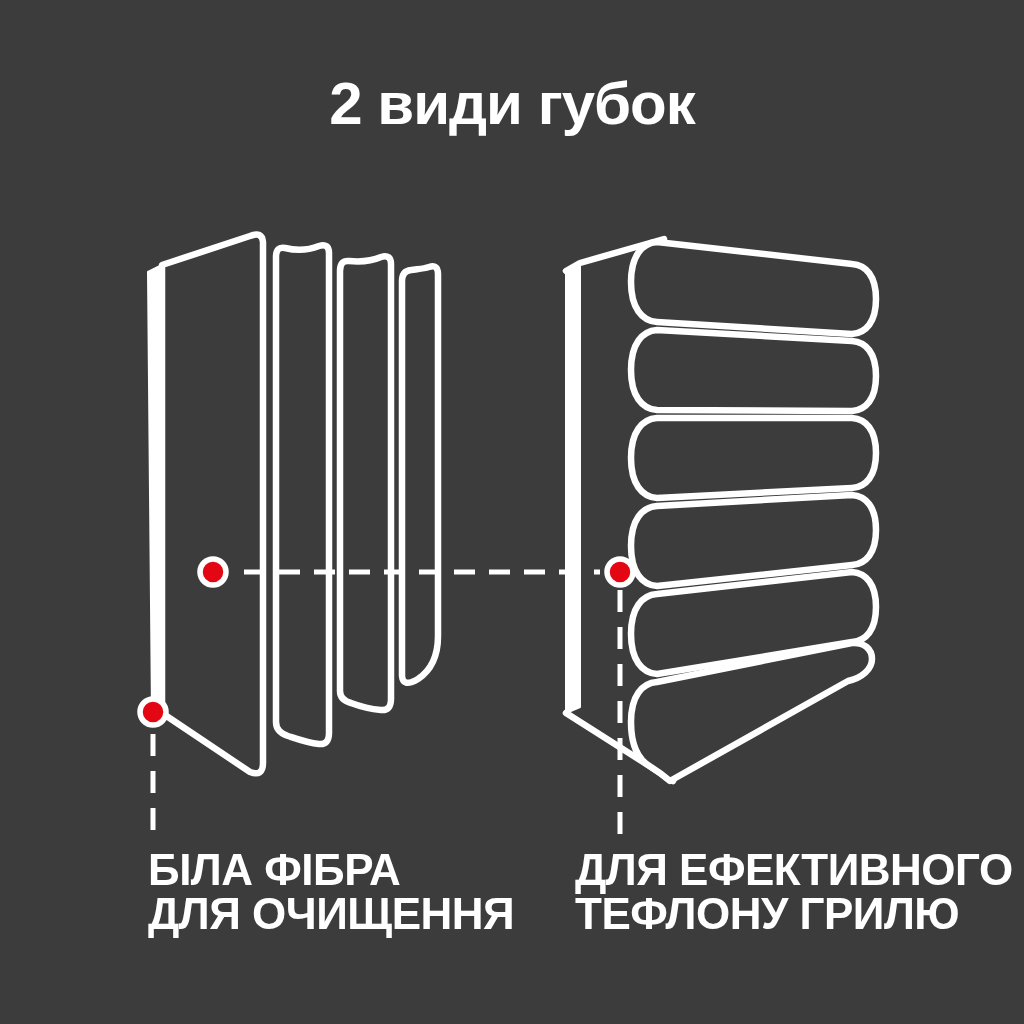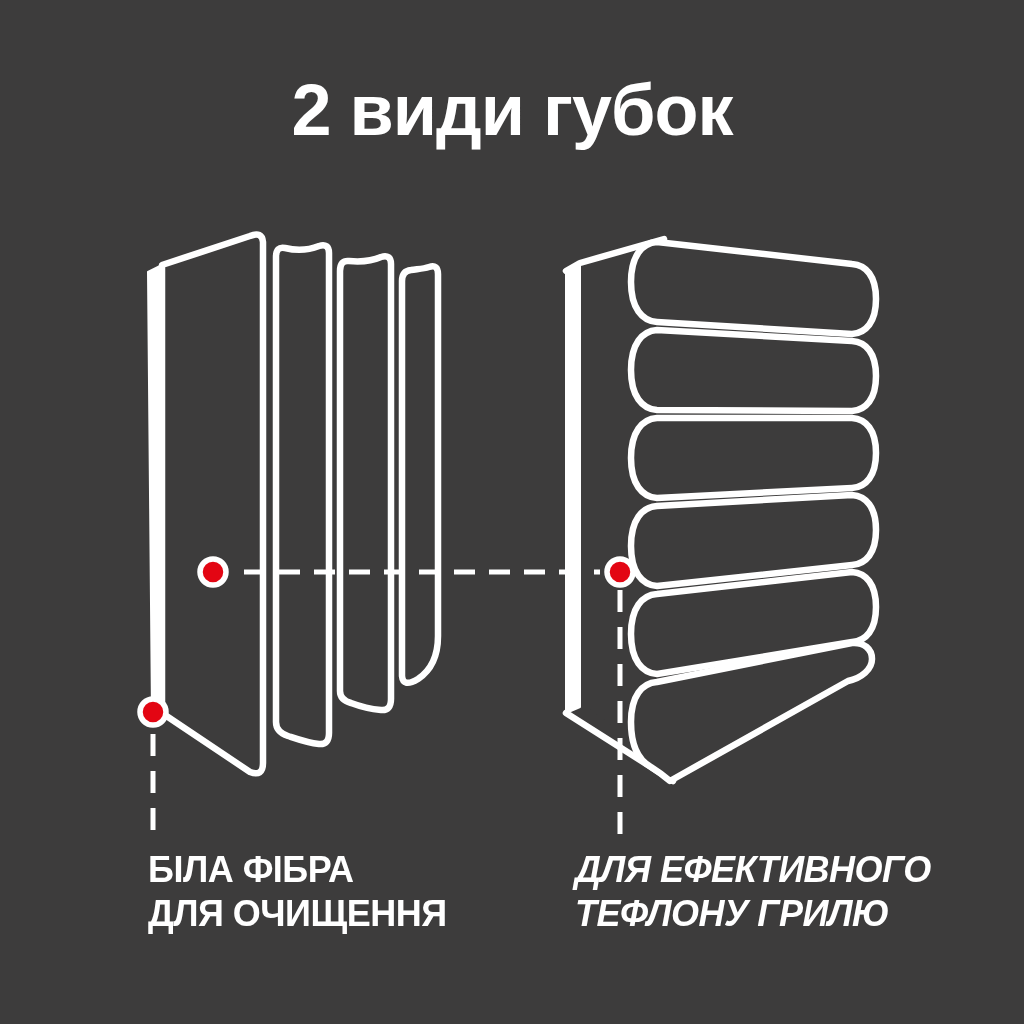--- a/index.html
+++ b/index.html
@@ -12,39 +12,39 @@
     width:1024px;height:1024px;
     background:var(--background);
     font-family:"Liberation Sans", sans-serif;
     overflow:hidden;
   }
   .stage{position:relative;width:1024px;height:1024px;background:var(--background);}
   .title{
     position:absolute;top:74px;left:0;width:1024px;
     text-align:center;
     color:var(--line);
-    font-size:72px;
+    font-size:60px;
     font-weight:700;
     letter-spacing:-1px;
     line-height:1.0;
     user-select:none;
   }
   .diagram-svg{position:absolute;top:0;left:0;}
   .caption{
     position:absolute;
     color:var(--line);
     font-weight:700;
-    font-size:36px;
+    font-size:44px;
     line-height:44px;
     letter-spacing:-0.5px;
     white-space:nowrap;
     user-select:none;
   }
   .caption-left{left:148px;top:848px;}
-  .caption-right{left:575px;top:848px;font-style:italic;}
+  .caption-right{left:575px;top:848px;}
   .caption span{display:block;}
 </style>
 </head>
 <body>
 
 <div class="stage">
 
   <div class="title">2 види губок</div>
 
   <svg class="diagram-svg" width="1024" height="1024" viewBox="0 0 1024 1024">

